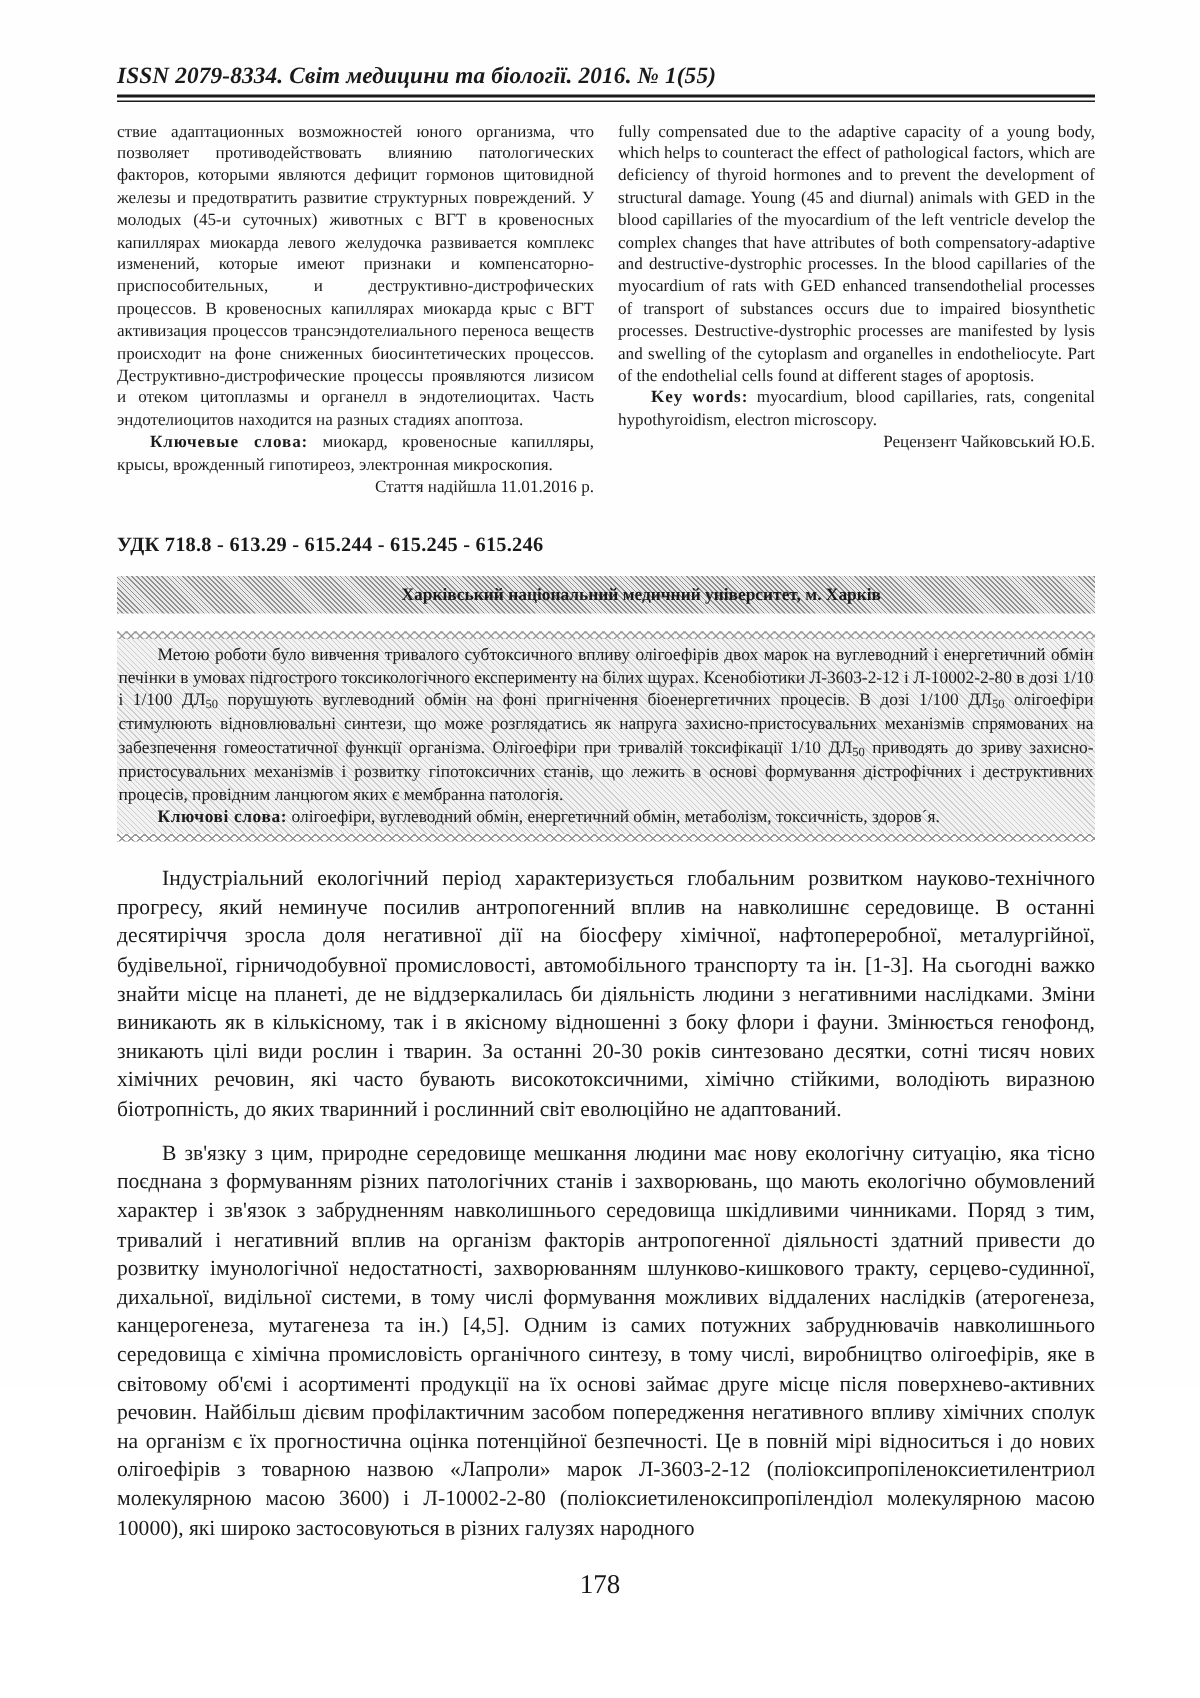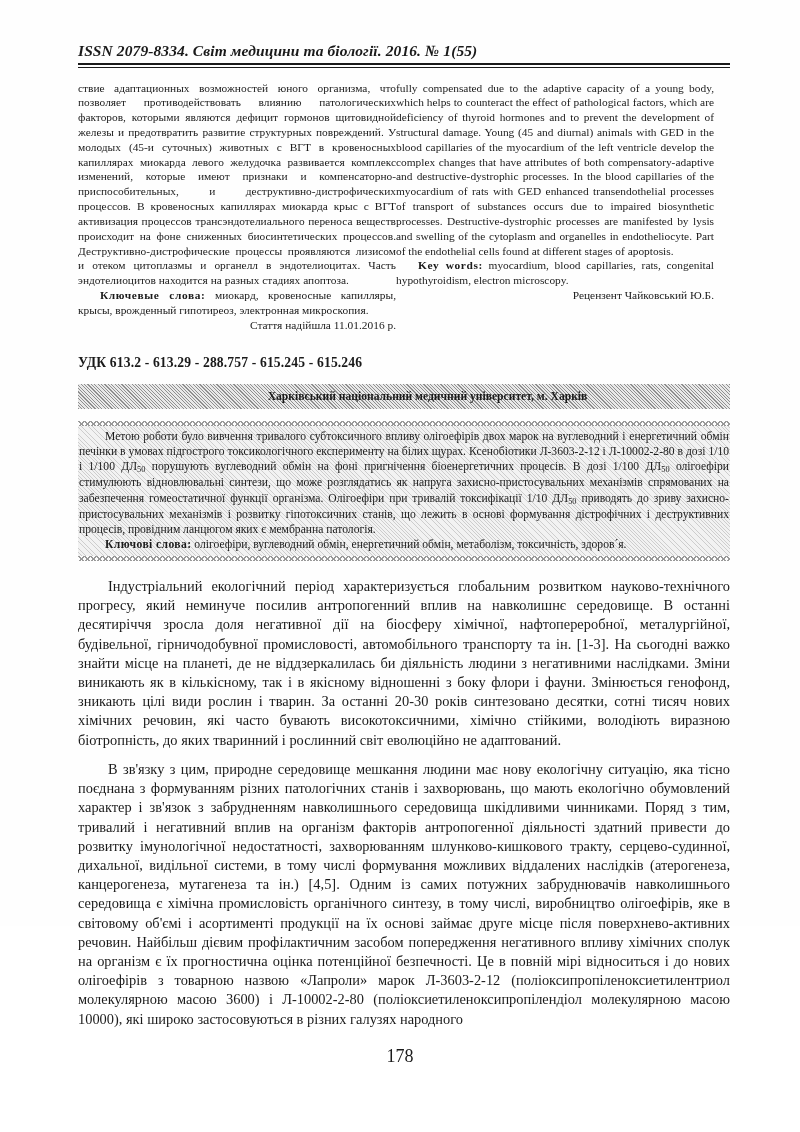--- a/index.html
+++ b/index.html
@@ -45,21 +45,21 @@
   }
   .runhead-rule2 {
     border-top: 0.8px solid #1a1a1a;
     margin-top: 1.5px;
     height: 0;
   }
 
   
   .two-col {
     display: flex;
-    gap: 0;
+    gap: 16px;
     margin-top: 13px;
   }
   .col {
     width: 318px;
     font-size: 11.4px;
     line-height: 1.30;
     text-align: justify;
     text-justify: inter-word;
     hyphens: manual;
   }
@@ -195,21 +195,21 @@
       </div>
 
       <div class="col">
         <p>fully compensated due to the adaptive capacity of a young body, which helps to counteract the effect of pathological factors, which are deficiency of thyroid hormones and to prevent the development of structural damage. Young (45 and diurnal) animals with GED in the blood capillaries of the myocardium of the left ventricle develop the complex changes that have attributes of both compensatory-adaptive and destructive-dystrophic processes. In the blood capillaries of the myocardium of rats with GED enhanced transendothelial processes of transport of substances occurs due to impaired biosynthetic processes. Destructive-dystrophic processes are manifested by lysis and swelling of the cytoplasm and organelles in endotheliocyte. Part of the endothelial cells found at different stages of apoptosis.</p>
         <p class="kw"><b>Key words:</b><span> myocardium, blood capillaries, rats, congenital hypothyroidism, electron microscopy.</span></p>
         <p class="right-align">Рецензент Чайковський Ю.Б.</p>
       </div>
 
     </div>
 
-    <div class="udc">УДК 613.2 - 613.29 - 288.757 - 615.245 - 615.246</div>
+    <div class="udc">УДК 718.8 - 613.29 - 615.244 - 615.245 - 615.246</div>
 
     <div class="hatch-band">
       <div class="affil">Харківський національний медичний університет, м. Харків</div>
     </div>
 
 
     <div class="abstract-wrap">
       <div class="zig"></div>
       <div class="abstract">
         <p><span>Метою роботи було вивчення тривалого субтоксичного впливу олігоефірів двох марок на вуглеводний і енергетичний обмін печінки в умовах підгострого токсикологічного експерименту на білих щурах. Ксенобіотики Л-3603-2-12 і Л-10002-2-80 в дозі 1/10 і 1/100 ДЛ</span><sub>50</sub><span> порушують вуглеводний обмін на фоні пригнічення біоенергетичних процесів. В дозі 1/100 ДЛ</span><sub>50</sub><span> олігоефіри стимулюють відновлювальні синтези, що може розглядатись як напруга захисно-пристосувальних механізмів спрямованих на забезпечення гомеостатичної функції організма. Олігоефіри при тривалій токсифікації 1/10 ДЛ</span><sub>50</sub><span> приводять до зриву захисно-пристосувальних механізмів і розвитку гіпотоксичних станів, що лежить в основі формування дістрофічних і деструктивних процесів, провідним ланцюгом яких є мембранна патологія.</span></p>

